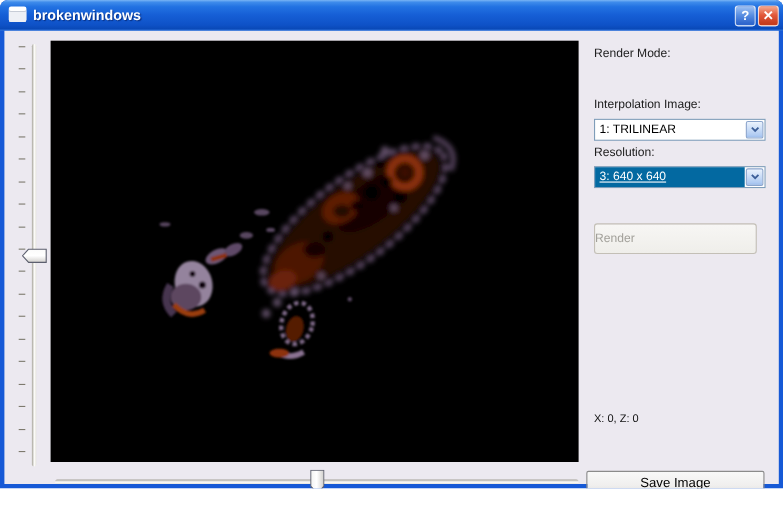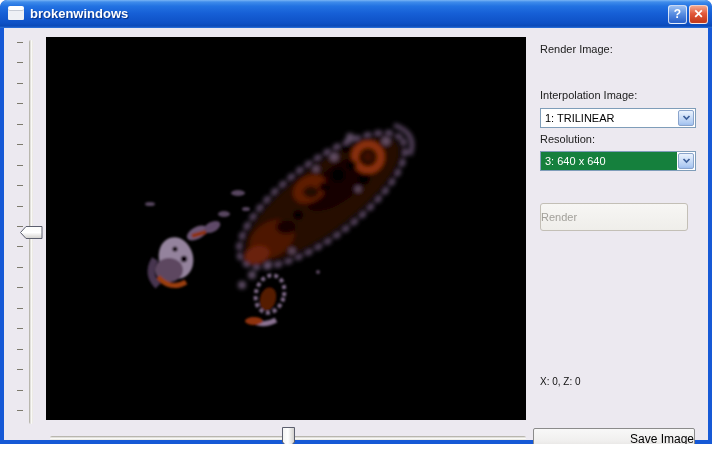--- a/index.html
+++ b/index.html
@@ -28,31 +28,31 @@
   .hslider{position:absolute;left:42px;top:398px;width:480px;height:32px;}
   .htrack{position:absolute;left:4px;top:10px;width:476px;height:4px;border-radius:2px;
     background:linear-gradient(180deg,#a5a298 0%,#fdfdfb 55%,#e6e4dc 100%);}
   .htick{position:absolute;top:21px;width:2px;height:5px;background:#928f84;}
   .hthumb{position:absolute;top:1px;width:13px;height:22px;}
   
   .panel-label{position:absolute;left:536px;font-size:11px;color:#202020;}
   .combo{position:absolute;left:536px;width:156px;height:20px;box-sizing:border-box;background:#fff;
     border:1px solid #7f9db9;font-size:11px;cursor:default;}
   .combo-text{position:absolute;left:0;top:0;right:18px;bottom:0;padding:3px 0 0 4px;color:#000;white-space:nowrap;overflow:hidden;}
-  .combo.selected .combo-text{background:#15803d;color:#fff;}
+  .combo.selected .combo-text{background:#0369a1;color:#fff;text-decoration:underline;}
   .combo-btn{position:absolute;right:1px;top:1px;width:16px;height:16px;border-radius:2px;
     background:linear-gradient(180deg,#eaf2fd 0%,#cfe0f8 40%,#b0cbf2 85%,#9cbdee 100%);
     border:1px solid #8aa4cc;box-sizing:border-box;display:flex;align-items:center;justify-content:center;}
   .render-btn{position:absolute;left:536px;top:175px;width:148px;height:28px;box-sizing:border-box;
     background:linear-gradient(180deg,#f7f6f4,#efeeea);border:1px solid #c3bfb6;border-radius:3px;
     color:#a2a09a;font-size:11px;text-align:left;line-height:26px;}
   .coords{position:absolute;left:536px;top:348px;font-size:10px;color:#111;}
   .save-btn{position:absolute;left:529px;top:400px;width:162px;height:24px;box-sizing:border-box;
     background:linear-gradient(180deg,#f8f8f8 0%,#f0efee 55%,#e2e0de 88%,#d4d2d0 100%);
-    border:1px solid #8b8b8b;border-radius:2px;color:#000;font-size:12px;text-align:right;line-height:21px;cursor:default;}
+    border:1px solid #8b8b8b;border-radius:2px;color:#000;font-size:12px;text-align:center;line-height:21px;cursor:default;}
 </style>
 </head>
 <body>
 
 <div class="window">
 
   <div class="titlebar">
     <div class="title-icon"></div>
     <div class="title-text">brokenwindows</div>
     <div class="cap-btn help-btn">?</div>
@@ -165,21 +165,21 @@
         <g fill="#6e5878" opacity="0.8" filter="url(#b1)">
           <ellipse cx="178" cy="177" rx="6" ry="3"></ellipse>
           <ellipse cx="192" cy="156" rx="7" ry="3"></ellipse>
           <ellipse cx="200" cy="172" rx="4" ry="2"></ellipse>
           <ellipse cx="104" cy="167" rx="5" ry="2"></ellipse>
           <circle cx="272" cy="235" r="2"></circle>
         </g>
       </svg>
     </div>
 
-    <div class="panel-label" style="top:15px">Render Image:</div>
+    <div class="panel-label" style="top:15px">Render Mode:</div>
 
     <div class="panel-label" style="top:61px">Interpolation Image:</div>
     <div class="combo" style="top:80px">
       <span class="combo-text">1: TRILINEAR</span>
       <span class="combo-btn">
         <svg width="9" height="6" viewBox="0 0 9 6">
             <path d="M1.5 1l3 3 3-3" stroke="#3c5e98" stroke-width="1.7" fill="none"></path>
           </svg>
       </span>
     </div>

